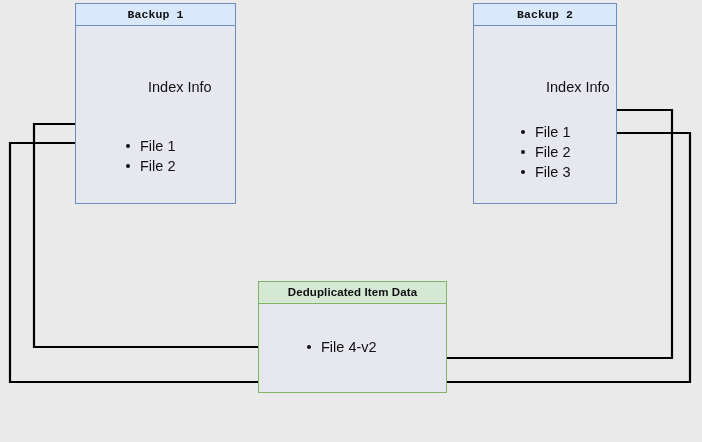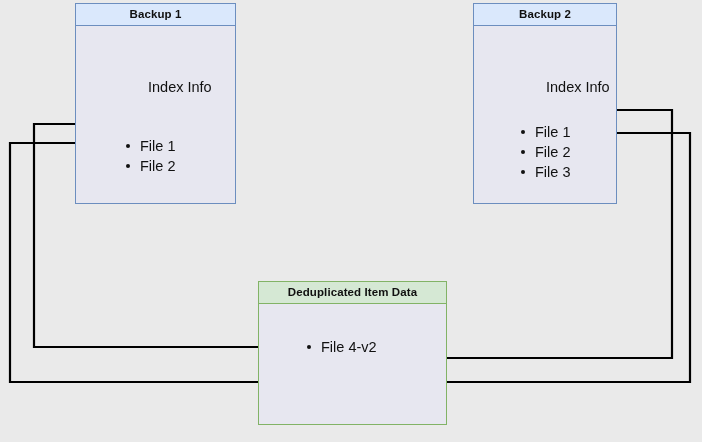--- a/index.html
+++ b/index.html
@@ -44,20 +44,21 @@
     line-height: 21px;
     text-align: center;
     font-size: 11.5px;
     font-weight: bold;
     color: #101010;
     letter-spacing: 0.1px;
   }
   .node.blue > .node-header {
     background: #dae8fc;
     border-bottom: 1px solid #6c8ebf;
+    font-family: Liberation Mono, monospace;
   }
   .node.green > .node-header {
     background: #d5e8d4;
     border-bottom: 1px solid #82b366;
   }
 
   .node-body {
     position: relative;
     width: 100%;
     height: calc(100% - 22px);
@@ -136,21 +137,21 @@
     <div class="node-body">
       <div class="index-label" style="left:24px; top:53px;">Index Info</div>
       <ul class="bullet-list" style="left:45px; top:96px;">
         <li>File 1</li>
         <li>File 2</li>
         <li>File 3</li>
       </ul>
     </div>
   </div>
 
-  <div class="node green" style="left:258px; top:281px; width:189px; height:144px;">
+  <div class="node green" style="left:258px; top:281px; width:189px; height:112px;">
     <div class="node-header">Deduplicated Item Data</div>
     <div class="node-body">
       <ul class="bullet-list" style="left:46px; top:33px;">
         <li>File 4-v2</li>
       </ul>
     </div>
   </div>
 
 </div>
 

